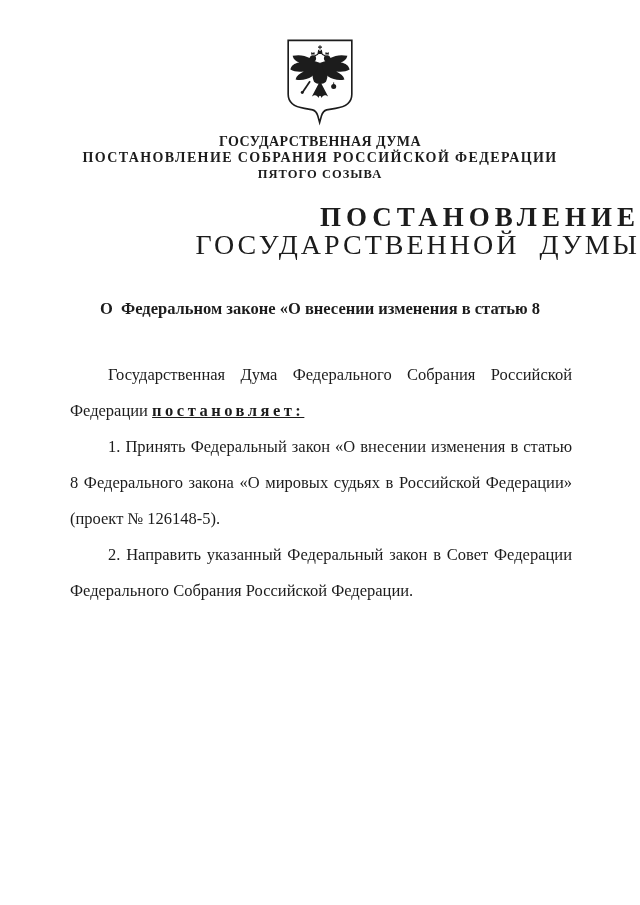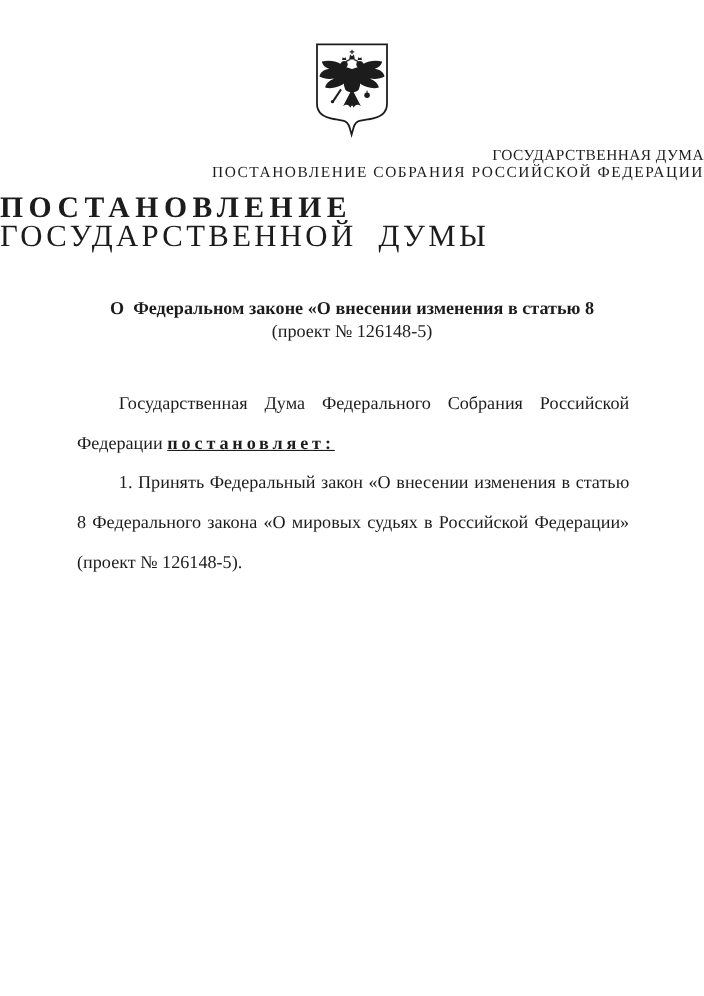--- a/index.html
+++ b/index.html
@@ -19,27 +19,27 @@
   }
   
   .emblem {
     margin: 38px auto 0 auto;
     width: 74px;
     height: 89px;
   }
   .emblem svg { display: block; width: 74px; height: 89px; }
 
   
-  .org { margin-top: 7px; text-align: right; font-weight: normal; }
+  .org { margin-top: 7px; text-align: center; font-weight: bold; }
   .org-l1 { font-size: 14px; line-height: 16px; letter-spacing: 0.4px; }
   .org-l2 { font-size: 14px; line-height: 16px; letter-spacing: 1.4px; }
   .org-l3 { font-size: 12.5px; line-height: 16px; letter-spacing: 1px; }
 
   
-  .doctype { margin-top: 7px; text-align: left; }
+  .doctype { margin-top: 20px; text-align: right; }
   .dt1 {
     font-size: 27px; line-height: 30px;
     font-weight: bold; letter-spacing: 5px;
   }
   .dt2 {
     font-size: 28px; line-height: 26px;
     font-weight: normal; letter-spacing: 3px;
     white-space: pre-wrap;
   }
 
@@ -102,30 +102,31 @@
 
         <circle cx="68.5" cy="65.5" r="3.4"></circle>
         <rect x="67.9" y="59.8" width="1.2" height="3"></rect>
       </g>
     </svg>
   </div>
 
   <div class="org">
     <div class="org-l1">ГОСУДАРСТВЕННАЯ ДУМА</div>
     <div class="org-l2">ПОСТАНОВЛЕНИЕ СОБРАНИЯ РОССИЙСКОЙ ФЕДЕРАЦИИ</div>
+    <div class="org-l3">ПЯТОГО СОЗЫВА</div>
   </div>
 
   <div class="doctype">
     <div class="dt1">ПОСТАНОВЛЕНИЕ</div>
     <div class="dt2">ГОСУДАРСТВЕННОЙ  ДУМЫ</div>
   </div>
 
   <div class="subject">
     <div class="subj-line">О  Федеральном законе «О внесении изменения в статью 8</div>
-    <div class="subj-project">(проект № 126148-5)</div>
   </div>
 
   <div class="doc-body">
     <p><span>Государственная Дума Федерального Собрания Российской Федерации </span><span class="bold-spaced">постановляет:</span></p>
     <p class="first-resolution">1. Принять Федеральный закон «О внесении изменения в статью 8 Федерального закона «О мировых судьях в Российской Федерации» (проект № 126148-5).</p>
+    <p>2. Направить указанный Федеральный закон в Совет Федерации Федерального Собрания Российской Федерации.</p>
   </div>
 
 </div>
 
 </body></html>

